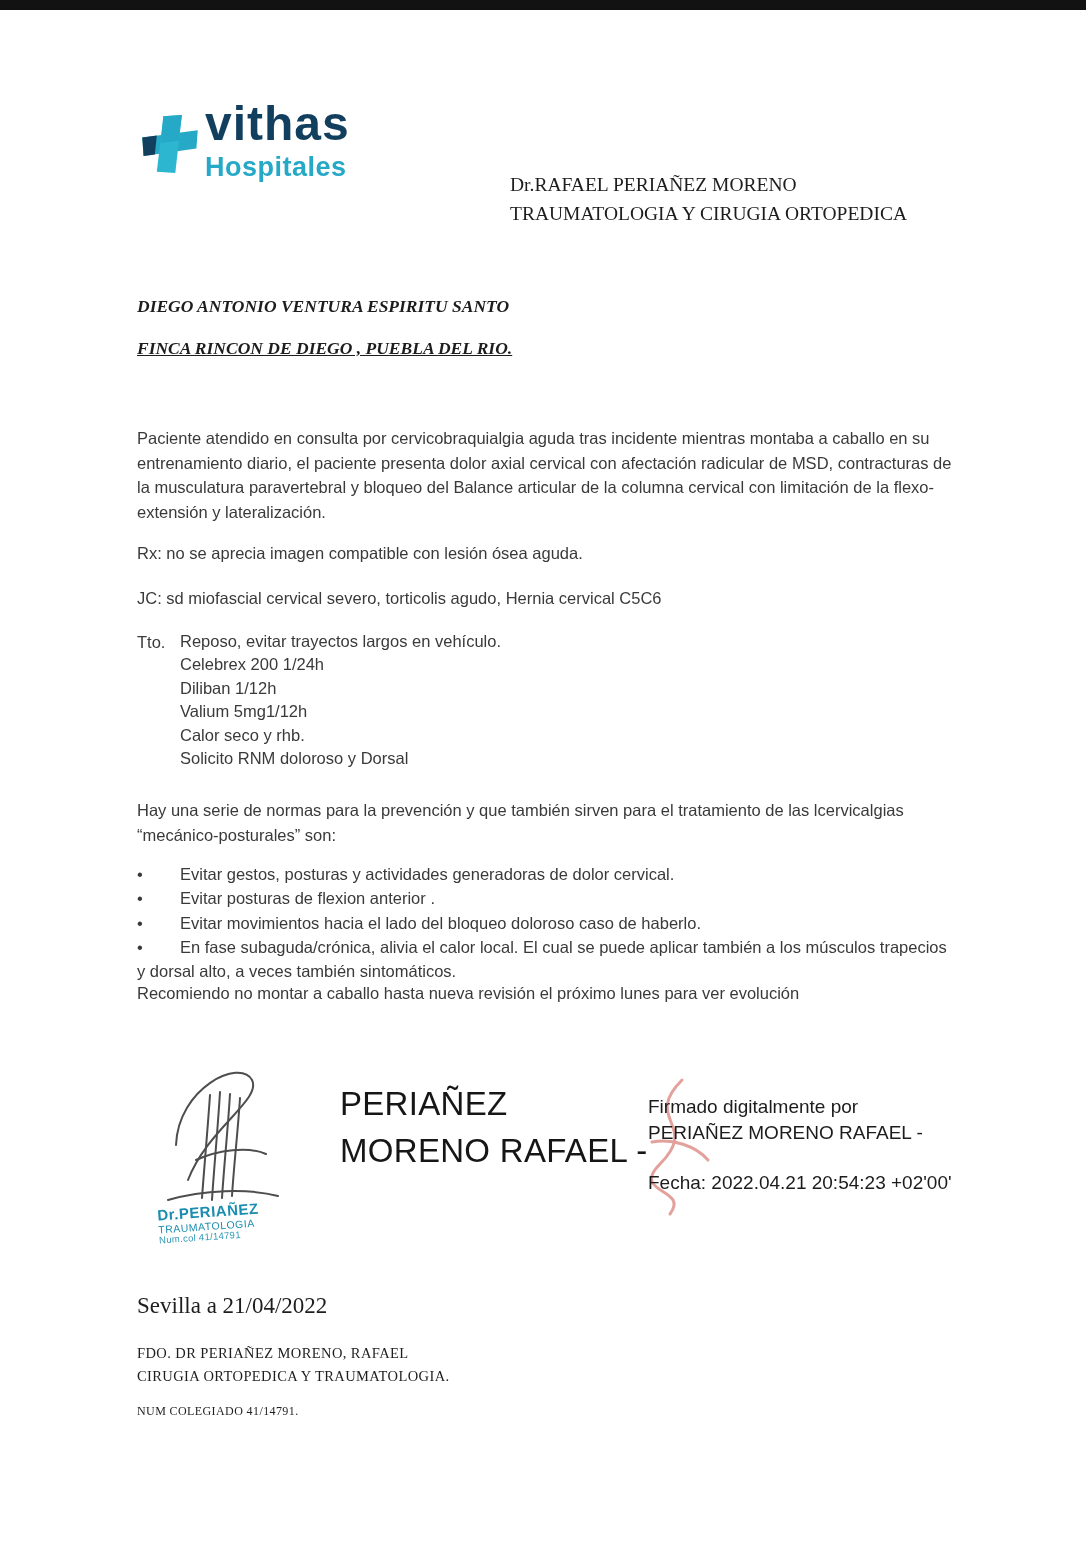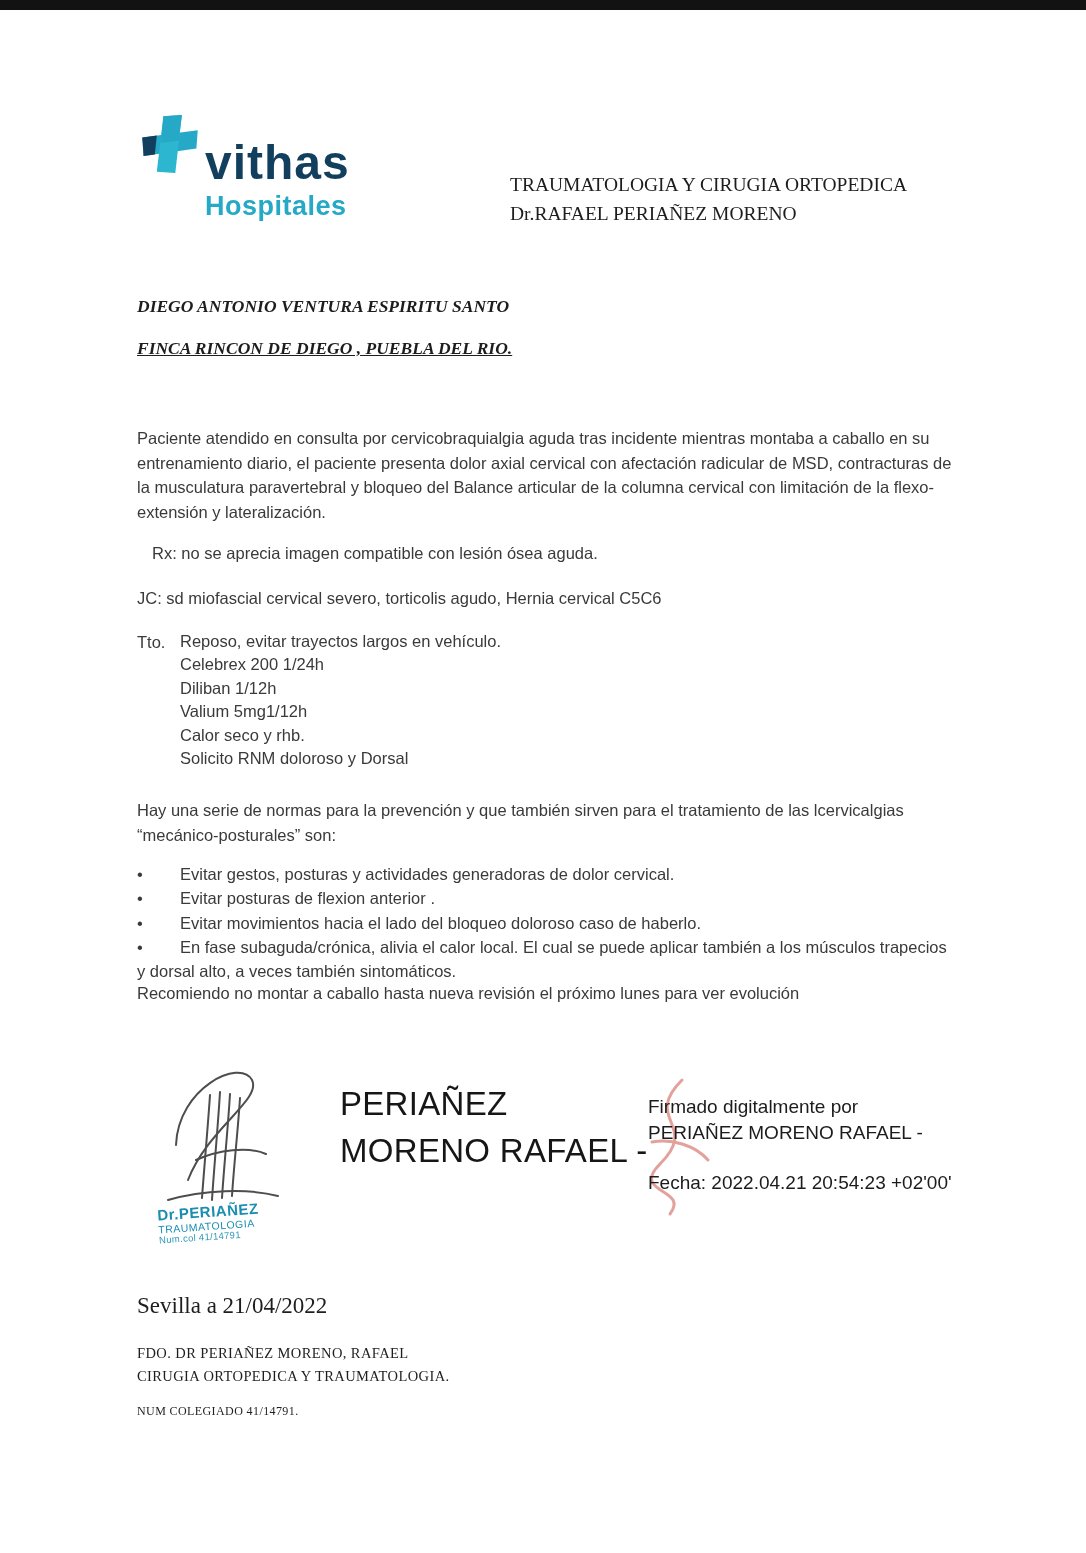--- a/index.html
+++ b/index.html
@@ -9,38 +9,38 @@
     background:#ffffff;
     overflow:hidden;
     font-family:"Liberation Sans", sans-serif;
     color:#333;
   }
   .top-bar{position:absolute;top:0;left:0;width:100%;height:10px;background:#121212;}
 
   
   .logo{position:absolute;left:137px;top:98px;display:flex;align-items:flex-start;}
   .logo-cross{width:66px;height:72px;margin-top:10px;}
-  .logo-text{display:flex;flex-direction:column;margin-left:2px;margin-top:39px;}
+  .logo-text{display:flex;flex-direction:column;margin-left:2px;}
   .logo-brand{font-size:48px;font-weight:bold;color:#123f5e;letter-spacing:1px;line-height:52px;}
   .logo-sub{font-size:27px;font-weight:bold;color:#25a9c6;letter-spacing:.5px;line-height:30px;margin-top:2px;}
 
   
   .doctor{position:absolute;left:510px;top:170px;width:460px;
     font-family:"Liberation Serif", serif;font-size:19.5px;line-height:29px;color:#1d1d1d;}
 
   
   .patient-name{position:absolute;left:137px;top:296px;
     font-family:"Liberation Serif", serif;font-weight:bold;font-style:italic;font-size:17.5px;color:#1d1d1d;}
   .patient-address{position:absolute;left:137px;top:338px;
     font-family:"Liberation Serif", serif;font-weight:bold;font-style:italic;font-size:17.5px;color:#1d1d1d;text-decoration:underline;}
 
   
   .bodytext{font-size:16.5px;line-height:24.5px;color:#3a3a3a;}
   .para1{position:absolute;left:137px;top:426px;width:818px;}
-  .rx-line{position:absolute;left:152px;top:541px;width:818px;}
+  .rx-line{position:absolute;left:137px;top:541px;width:818px;}
   .jc-line{position:absolute;left:137px;top:586px;width:818px;}
 
   .tto{position:absolute;left:137px;top:630px;width:818px;}
   .tto-label{position:absolute;left:0;top:0;}
   .tto-lines{padding-left:43px;}
   .tto-lines > div{line-height:23.4px;}
 
   .normas{position:absolute;left:137px;top:798px;width:818px;}
   .normas-intro{margin-bottom:15px;}
   .bullet-row{line-height:24.3px;}
@@ -83,22 +83,22 @@
       <polygon points="40,8 68,6 58,94 30,92" fill="#2cb6cf"></polygon>
       <polygon points="40,8 68,6 63,45 36,48" fill="#25a9c6"></polygon>
     </svg>
     <div class="logo-text">
       <span class="logo-brand">vithas</span>
       <span class="logo-sub">Hospitales</span>
     </div>
   </div>
 
   <div class="doctor">
+    <div>Dr.RAFAEL PERIAÑEZ MORENO</div>
     <div>TRAUMATOLOGIA Y CIRUGIA ORTOPEDICA</div>
-    <div>Dr.RAFAEL PERIAÑEZ MORENO</div>
   </div>
 
   <div class="patient-name">DIEGO ANTONIO VENTURA ESPIRITU SANTO</div>
   <div class="patient-address">FINCA RINCON DE DIEGO , PUEBLA DEL RIO.</div>
 
   <div class="para1 bodytext">Paciente atendido en consulta por cervicobraquialgia aguda tras incidente mientras montaba a caballo en su entrenamiento diario, el paciente presenta dolor axial cervical con afectación radicular de MSD, contracturas de la musculatura paravertebral y bloqueo del Balance articular de la columna cervical con limitación de la flexo-extensión y lateralización.</div>
   <div class="rx-line bodytext">Rx: no se aprecia imagen compatible con lesión ósea aguda.</div>
   <div class="jc-line bodytext">JC: sd miofascial cervical severo, torticolis agudo, Hernia cervical C5C6</div>
 
   <div class="tto bodytext">

